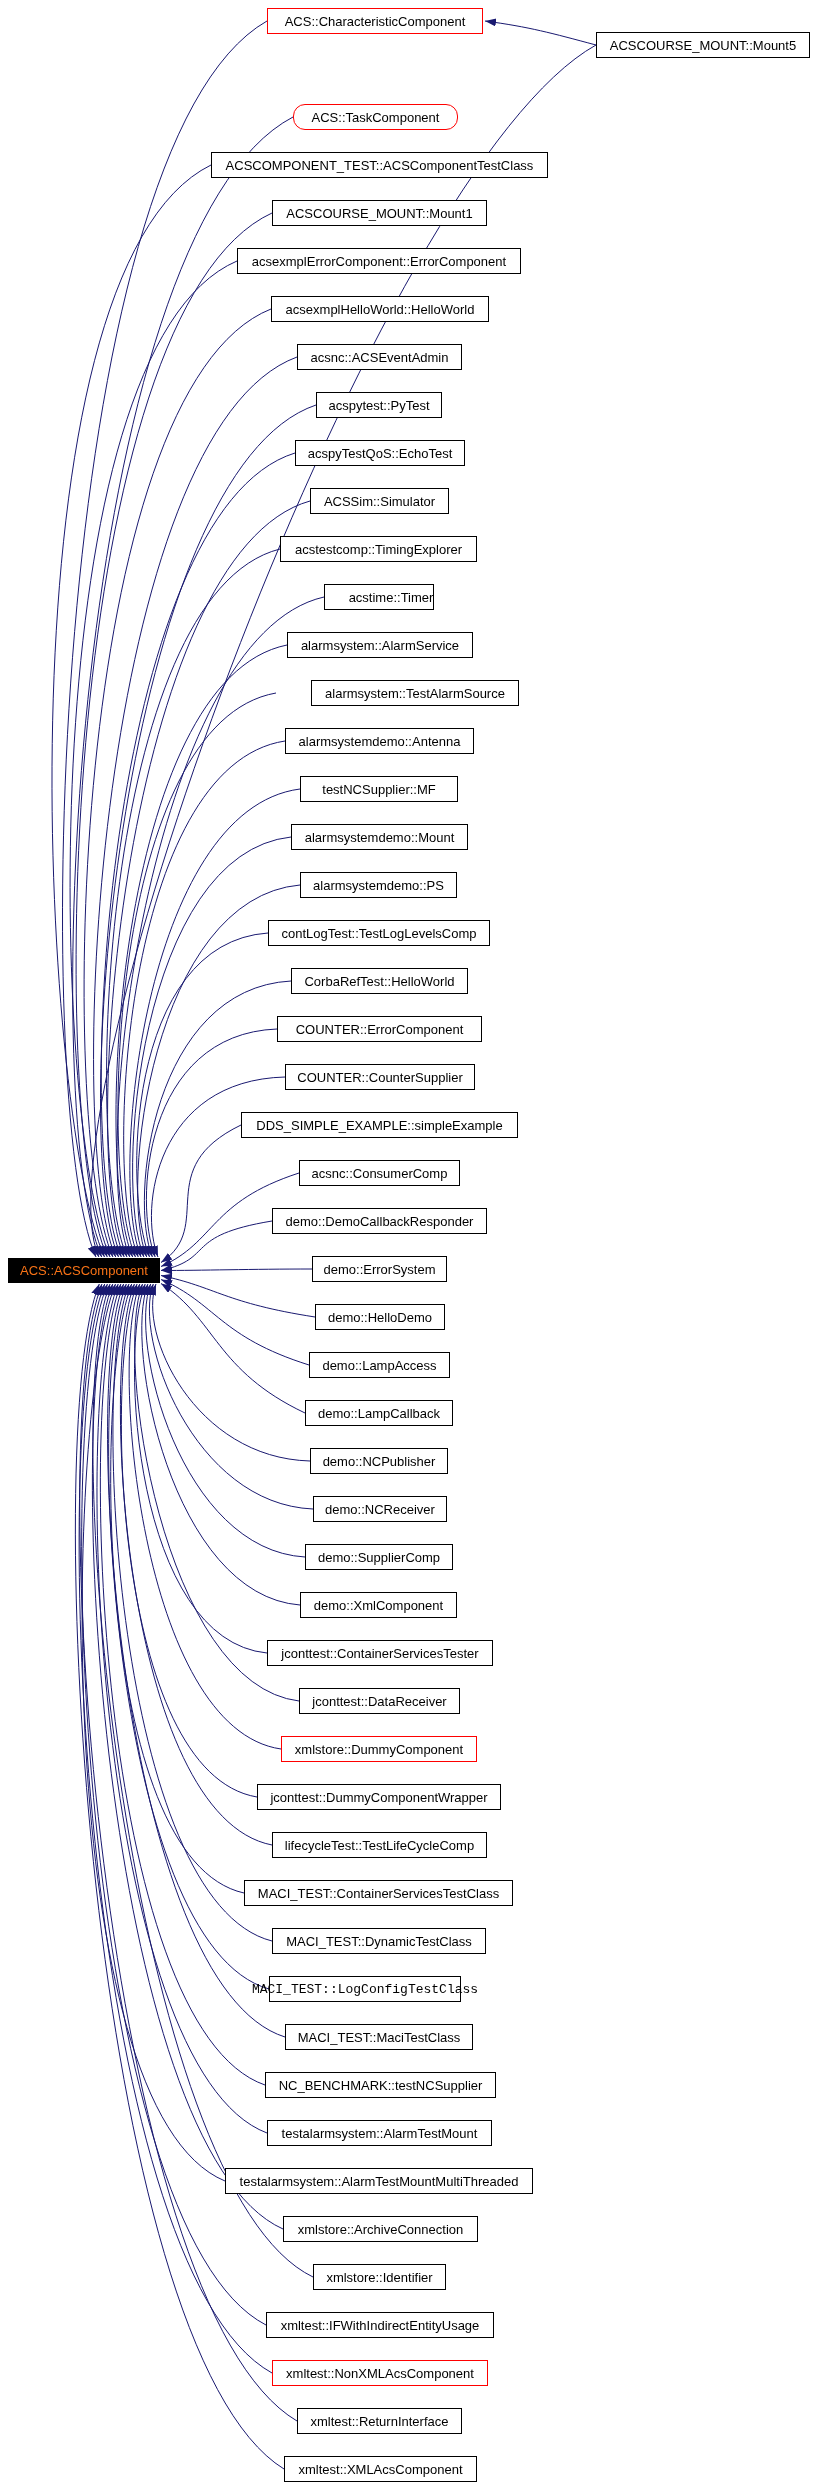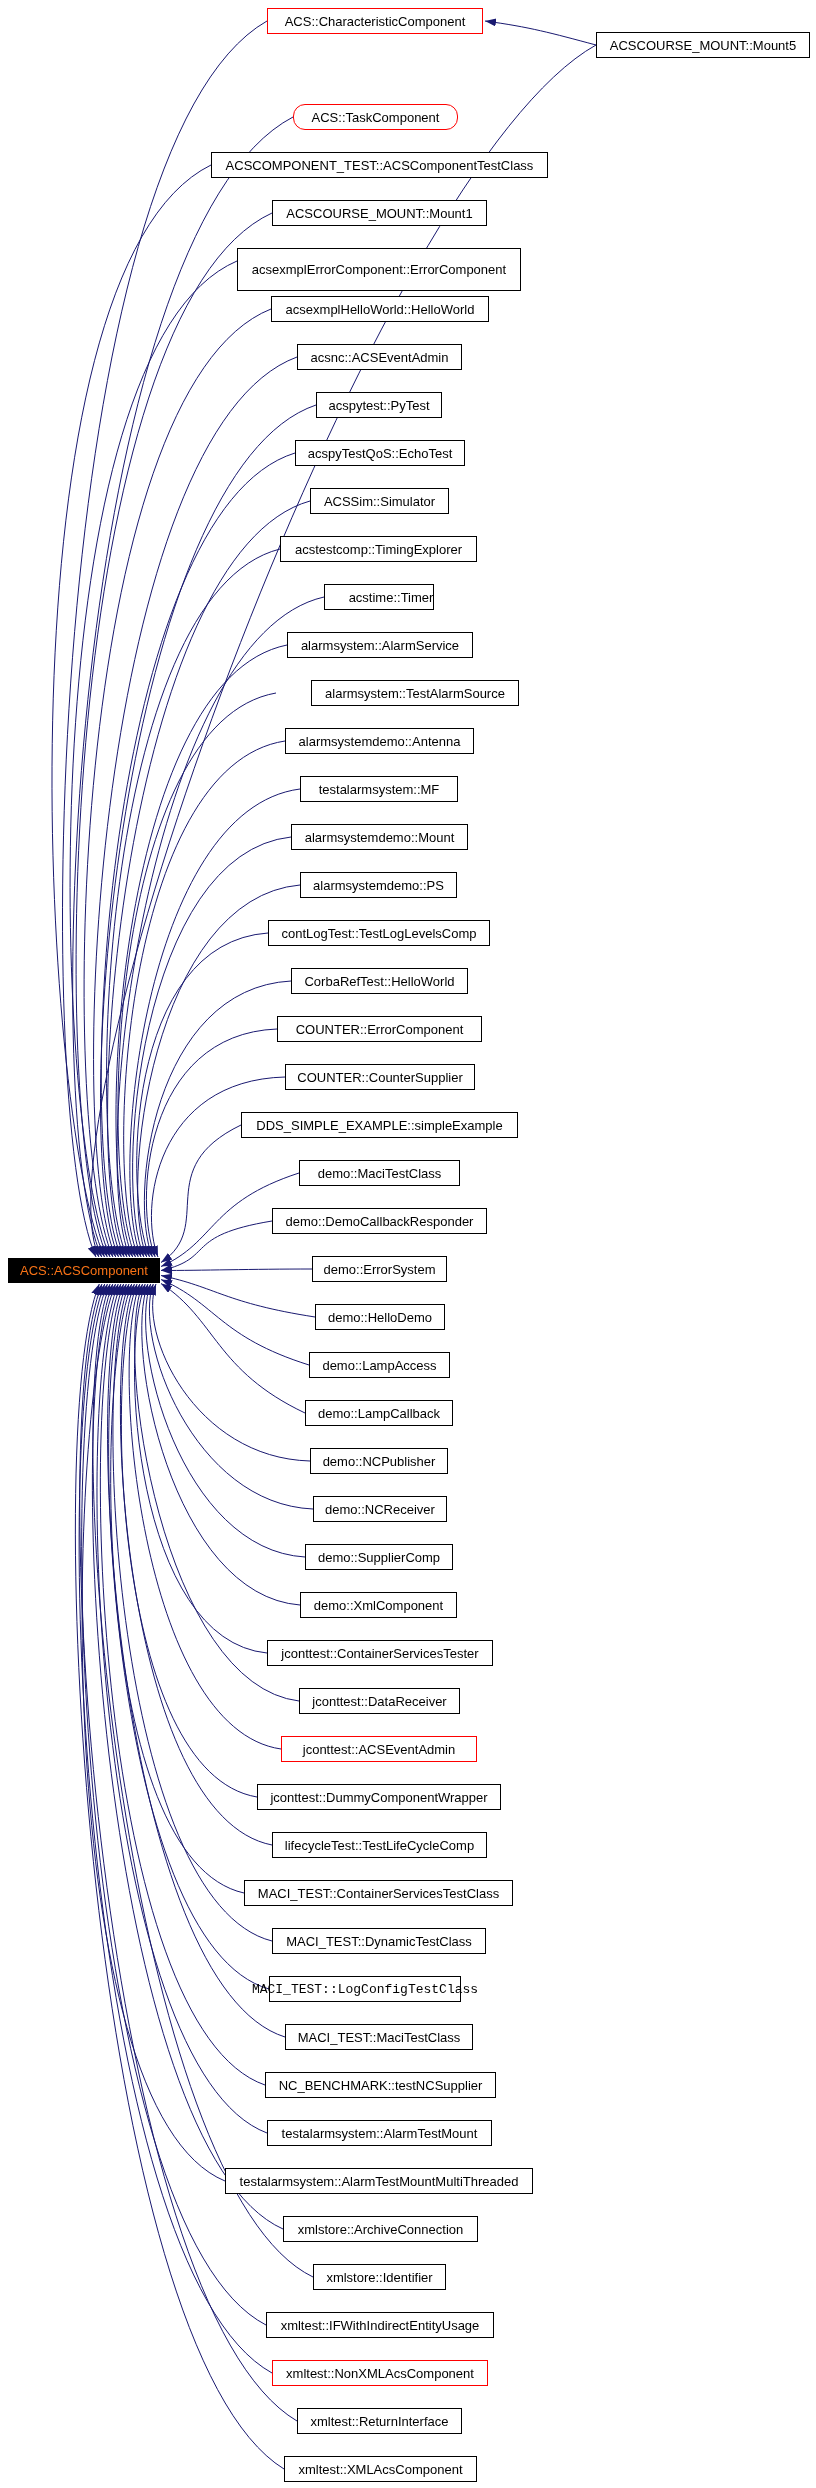--- a/index.html
+++ b/index.html
@@ -92,52 +92,52 @@
         <path d="M284,2469 C89,2349.15 39.3,1429 99.3,1284" fill="none" stroke="#191970" stroke-width="1" marker-end="url(#arrowhead)"></path>
       </g>
   </svg>
 
   <div id="nodes-host">
       <div class="class-node red" style="left: 267px; top: 8px; width: 216px; height: 26px;">ACS::CharacteristicComponent</div>
       <div class="class-node" style="left: 596px; top: 32px; width: 214px; height: 26px;">ACSCOURSE_MOUNT::Mount5</div>
       <div class="class-node red" style="left: 293px; top: 104px; width: 165px; height: 26px; border-radius: 12px;">ACS::TaskComponent</div>
       <div class="class-node" style="left: 211px; top: 152px; width: 337px; height: 26px;">ACSCOMPONENT_TEST::ACSComponentTestClass</div>
       <div class="class-node" style="left: 272px; top: 200px; width: 215px; height: 26px;">ACSCOURSE_MOUNT::Mount1</div>
-      <div class="class-node" style="left: 237px; top: 248px; width: 284px; height: 43px;">acsexmplErrorComponent::ErrorComponent</div>
+      <div class="class-node" style="left: 237px; top: 248px; width: 284px; height: 26px;">acsexmplErrorComponent::ErrorComponent</div>
       <div class="class-node" style="left: 271px; top: 296px; width: 218px; height: 26px;">acsexmplHelloWorld::HelloWorld</div>
       <div class="class-node" style="left: 297px; top: 344px; width: 165px; height: 26px;">acsnc::ACSEventAdmin</div>
       <div class="class-node" style="left: 316px; top: 392px; width: 126px; height: 26px;">acspytest::PyTest</div>
       <div class="class-node" style="left: 295px; top: 440px; width: 170px; height: 26px;">acspyTestQoS::EchoTest</div>
       <div class="class-node" style="left: 310px; top: 488px; width: 139px; height: 26px;">ACSSim::Simulator</div>
       <div class="class-node" style="left: 280px; top: 536px; width: 197px; height: 26px;">acstestcomp::TimingExplorer</div>
       <div class="class-node" style="left: 324px; top: 584px; width: 110px; height: 26px; padding-left: 24px;">acstime::Timer</div>
       <div class="class-node" style="left: 287px; top: 632px; width: 186px; height: 26px;">alarmsystem::AlarmService</div>
       <div class="class-node" style="left: 276px; top: 680px; width: 208px; height: 26px; margin-left: 35px;">alarmsystem::TestAlarmSource</div>
       <div class="class-node" style="left: 285px; top: 728px; width: 189px; height: 26px;">alarmsystemdemo::Antenna</div>
-      <div class="class-node" style="left: 300px; top: 776px; width: 158px; height: 26px;">testalarmsystem::MF</div>
+      <div class="class-node" style="left: 300px; top: 776px; width: 158px; height: 26px;">testNCSupplier::MF</div>
       <div class="class-node" style="left: 291px; top: 824px; width: 177px; height: 26px;">alarmsystemdemo::Mount</div>
       <div class="class-node" style="left: 300px; top: 872px; width: 157px; height: 26px;">alarmsystemdemo::PS</div>
       <div class="class-node" style="left: 268px; top: 920px; width: 222px; height: 26px;">contLogTest::TestLogLevelsComp</div>
       <div class="class-node" style="left: 291px; top: 968px; width: 177px; height: 26px;">CorbaRefTest::HelloWorld</div>
       <div class="class-node" style="left: 277px; top: 1016px; width: 205px; height: 26px;">COUNTER::ErrorComponent</div>
       <div class="class-node" style="left: 285px; top: 1064px; width: 190px; height: 26px;">COUNTER::CounterSupplier</div>
       <div class="class-node" style="left: 241px; top: 1112px; width: 277px; height: 26px;">DDS_SIMPLE_EXAMPLE::simpleExample</div>
-      <div class="class-node" style="left: 299px; top: 1160px; width: 161px; height: 26px;">demo::MaciTestClass</div>
+      <div class="class-node" style="left: 299px; top: 1160px; width: 161px; height: 26px;">acsnc::ConsumerComp</div>
       <div class="class-node" style="left: 272px; top: 1208px; width: 215px; height: 26px;">demo::DemoCallbackResponder</div>
       <div class="class-node" style="left: 312px; top: 1256px; width: 135px; height: 26px;">demo::ErrorSystem</div>
       <div class="class-node" style="left: 315px; top: 1304px; width: 130px; height: 26px;">demo::HelloDemo</div>
       <div class="class-node" style="left: 309px; top: 1352px; width: 141px; height: 26px;">demo::LampAccess</div>
       <div class="class-node" style="left: 305px; top: 1400px; width: 148px; height: 26px;">demo::LampCallback</div>
       <div class="class-node" style="left: 310px; top: 1448px; width: 138px; height: 26px;">demo::NCPublisher</div>
       <div class="class-node" style="left: 313px; top: 1496px; width: 134px; height: 26px;">demo::NCReceiver</div>
       <div class="class-node" style="left: 305px; top: 1544px; width: 148px; height: 26px;">demo::SupplierComp</div>
       <div class="class-node" style="left: 300px; top: 1592px; width: 157px; height: 26px;">demo::XmlComponent</div>
       <div class="class-node" style="left: 267px; top: 1640px; width: 226px; height: 26px;">jconttest::ContainerServicesTester</div>
       <div class="class-node" style="left: 299px; top: 1688px; width: 161px; height: 26px;">jconttest::DataReceiver</div>
-      <div class="class-node red" style="left: 281px; top: 1736px; width: 196px; height: 26px;">jconttest::ACSEventAdmin</div>
+      <div class="class-node red" style="left: 281px; top: 1736px; width: 196px; height: 26px;">xmlstore::DummyComponent</div>
       <div class="class-node" style="left: 257px; top: 1784px; width: 244px; height: 26px;">jconttest::DummyComponentWrapper</div>
       <div class="class-node" style="left: 272px; top: 1832px; width: 215px; height: 26px;">lifecycleTest::TestLifeCycleComp</div>
       <div class="class-node" style="left: 244px; top: 1880px; width: 269px; height: 26px;">MACI_TEST::ContainerServicesTestClass</div>
       <div class="class-node" style="left: 272px; top: 1928px; width: 214px; height: 26px;">MACI_TEST::DynamicTestClass</div>
       <div class="class-node" style="left: 269px; top: 1976px; width: 192px; height: 26px; font-family: Liberation Mono, monospace;">MACI_TEST::LogConfigTestClass</div>
       <div class="class-node" style="left: 285px; top: 2024px; width: 188px; height: 26px;">MACI_TEST::MaciTestClass</div>
       <div class="class-node" style="left: 265px; top: 2072px; width: 231px; height: 26px;">NC_BENCHMARK::testNCSupplier</div>
       <div class="class-node" style="left: 267px; top: 2120px; width: 225px; height: 26px;">testalarmsystem::AlarmTestMount</div>
       <div class="class-node" style="left: 225px; top: 2168px; width: 308px; height: 26px;">testalarmsystem::AlarmTestMountMultiThreaded</div>
       <div class="class-node" style="left: 283px; top: 2216px; width: 195px; height: 26px;">xmlstore::ArchiveConnection</div>

